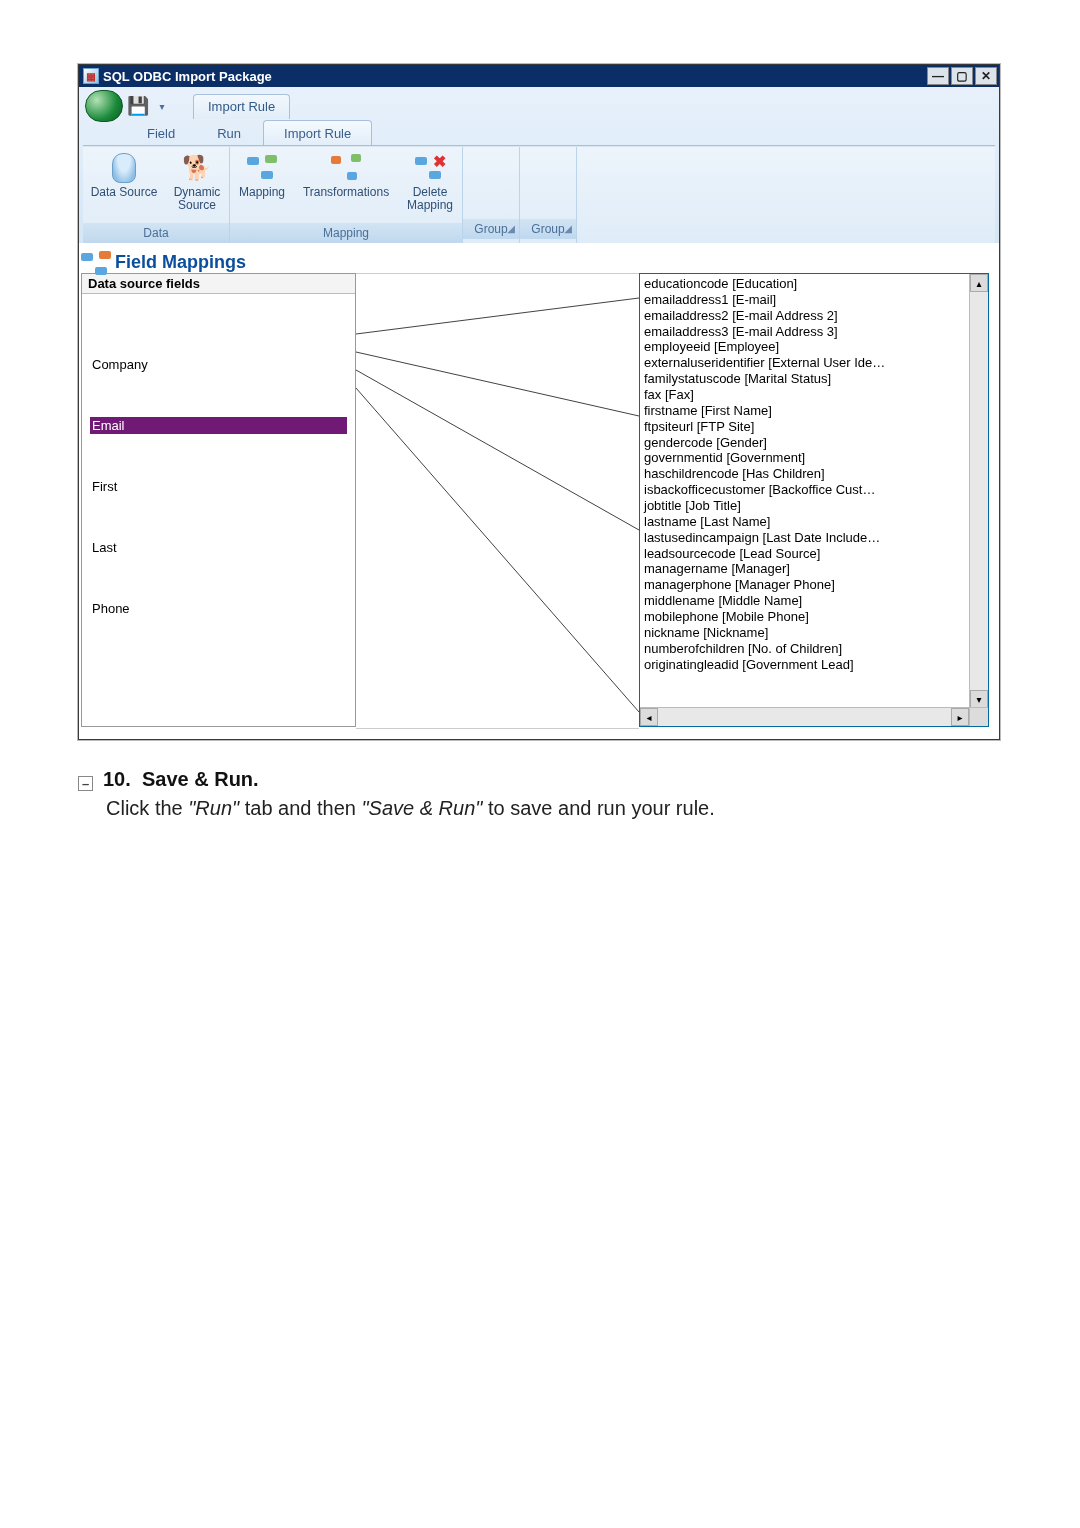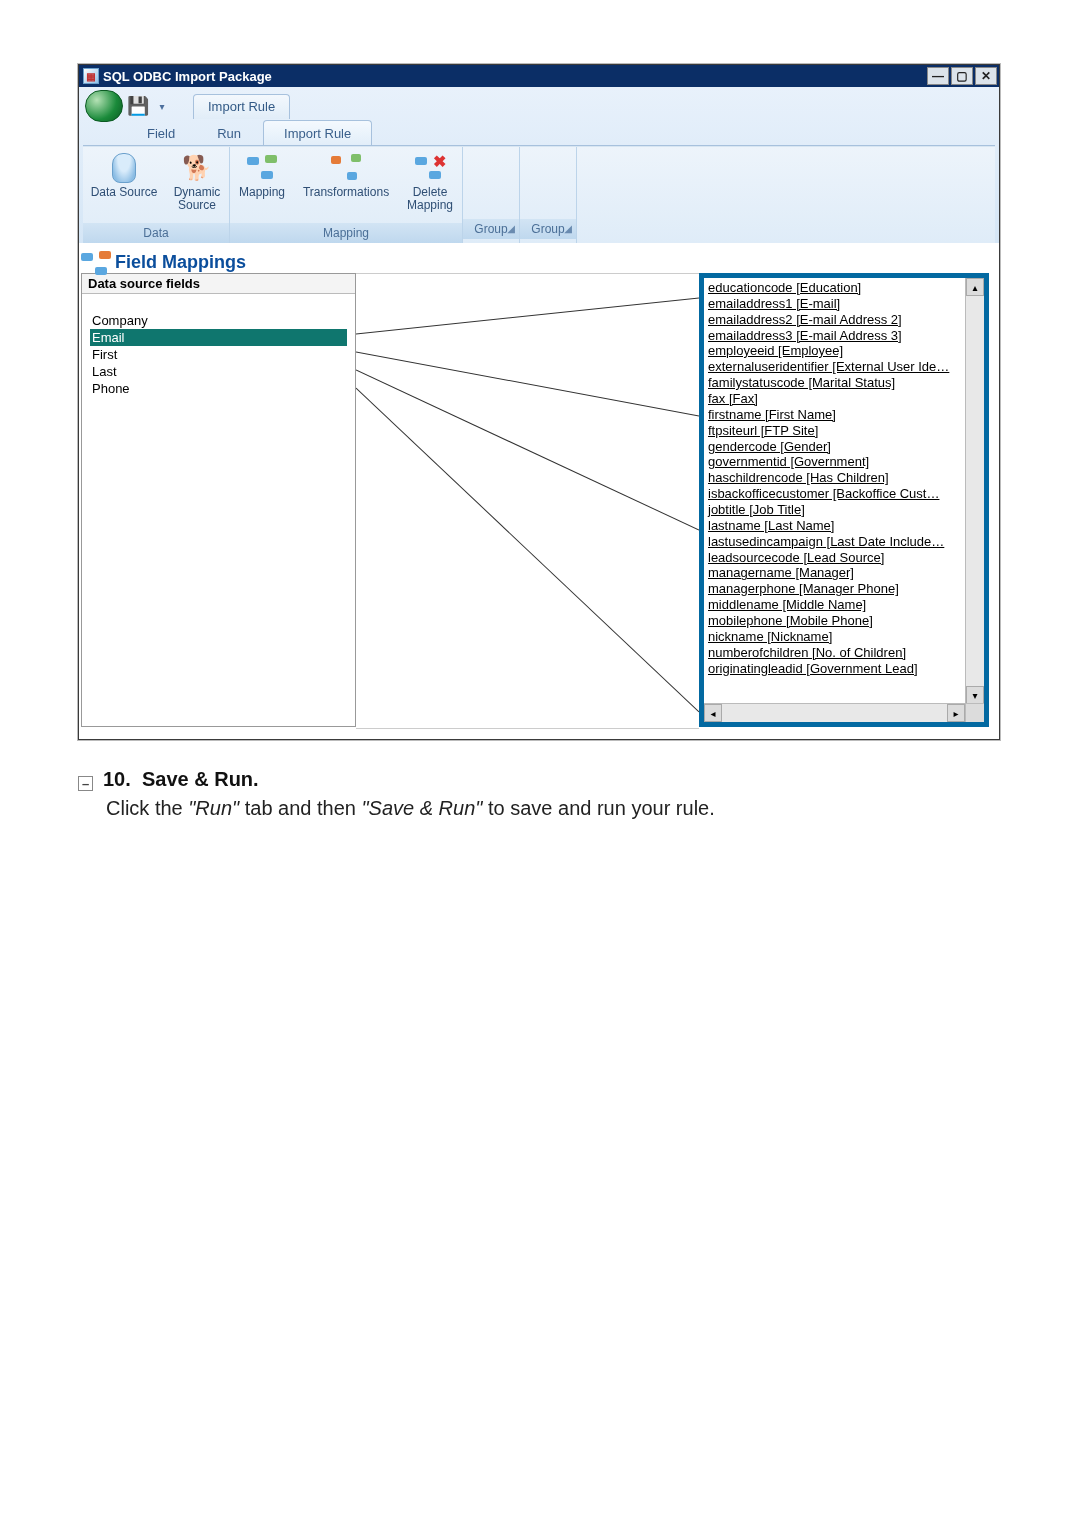--- a/index.html
+++ b/index.html
@@ -214,39 +214,39 @@
     box-sizing: border-box;
     height: 454px;
   }
   .src-col .hd {
     border-bottom: 1px solid #bbb;
     padding: 2px 6px;
     font-size: 13px; font-weight: bold;
     background: #f4f4f4;
   }
   .src-list { padding: 18px 8px 8px 8px; font-size: 13px; }
-  .src-list div { padding: 1px 2px; }
-  .src-list .sel { background: #0f766e; color: #fff; }
+  .src-list div { padding: 1px 2px; margin-top: 44px; }
+  .src-list .sel { background: #701a75; color: #fff; }
 
   .mid-col {
     flex: 1;
     position: relative;
     border-top: 1px solid #ccc;
     border-bottom: 1px solid #ccc;
     height: 454px;
   }
   .mid-col svg { width: 100%; height: 100%; }
 
   .dest-col {
-    width: 290px;
-    border: 5px solid #0369a1;
+    width: 350px;
+    border: 1px solid #0369a1;
     box-sizing: border-box;
     height: 454px;
     position: relative;
-    display: flex; flex-direction: column; text-decoration: underline;
+    display: flex; flex-direction: column;
   }
   .dest-list {
     flex: 1;
     overflow: hidden;
     font-size: 13px;
     padding: 2px 0 0 2px;
     line-height: 1.22;
     white-space: nowrap;
   }
   .dest-list div { padding: 0 2px; overflow: hidden; text-overflow: ellipsis; }

